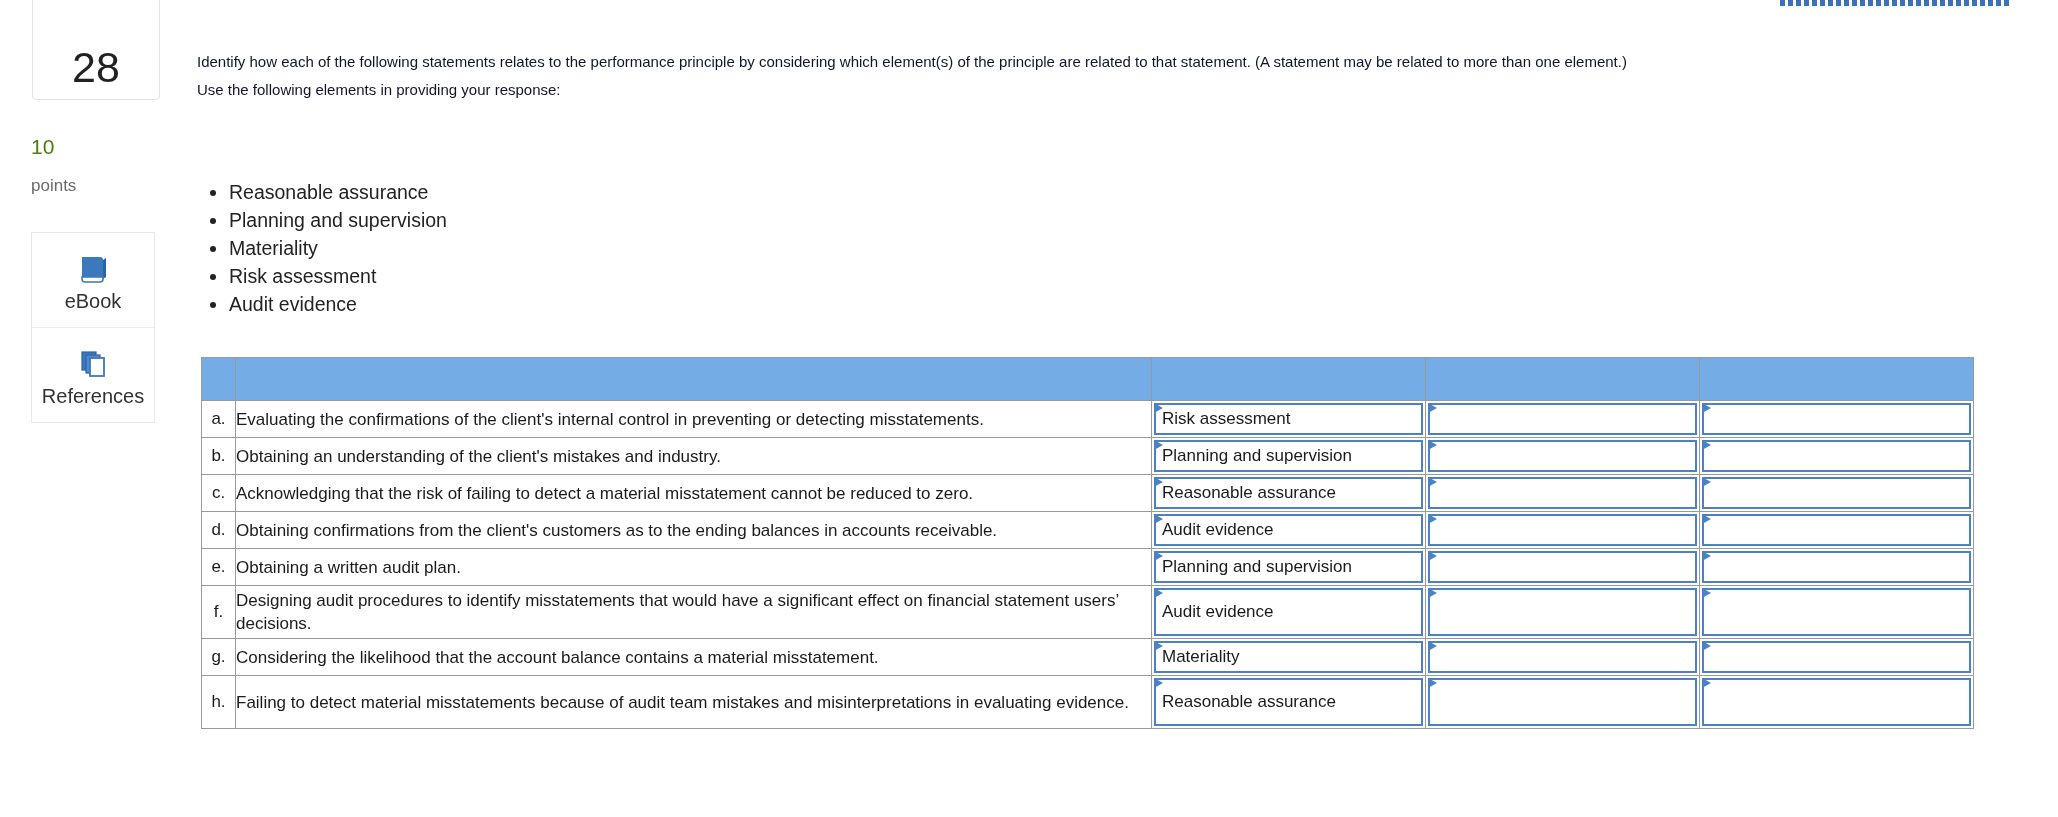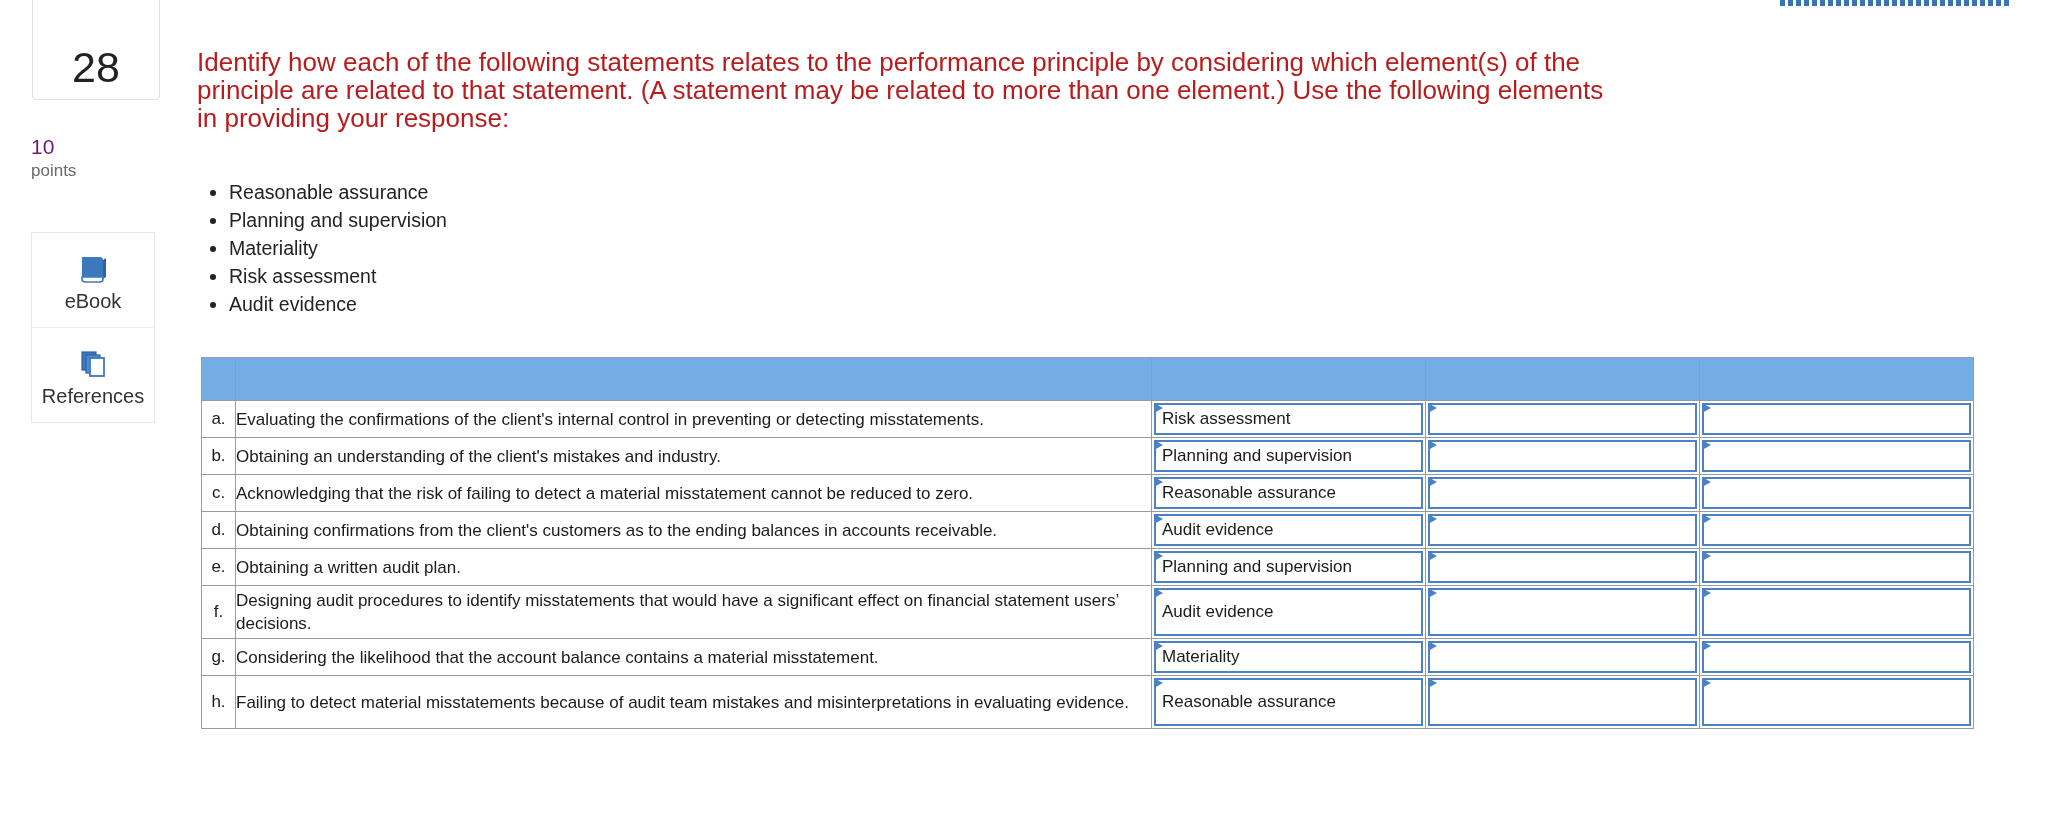--- a/index.html
+++ b/index.html
@@ -62,28 +62,28 @@
   }
 
   .points-block {
     position: absolute;
     left: 31px;
     top: 135px;
     width: 120px;
   }
   .points-value {
     font-size: 21px;
-    color: #701a75;
+    color: #4d7c0f;
     line-height: 24px;
   }
   .points-label {
     font-size: 17px;
     color: #6a6a6a;
     line-height: 22px;
-    margin-top: 1px;
+    margin-top: 16px;
   }
 
   .tool-panel {
     position: absolute;
     left: 31px;
     top: 232px;
     width: 124px;
     border: 1px solid #e8e8e8;
     box-sizing: border-box;
     background: #fff;
@@ -111,23 +111,23 @@
     position: absolute;
     left: 197px;
     top: 0px;
     width: 1800px;
   }
   .prompt {
     position: absolute;
     left: 0px;
     top: 48px;
     width: 1430px;
-    font-size: 26px;
+    font-size: 15px;
     line-height: 28px;
-    color: #b91c1c;
+    color: #0f172a;
   }
   .elem-list {
     position: absolute;
     left: 0px;
     top: 178px;
     margin: 0;
     padding-left: 32px;
     font-size: 19.5px;
     line-height: 28px;
     color: #232323;

